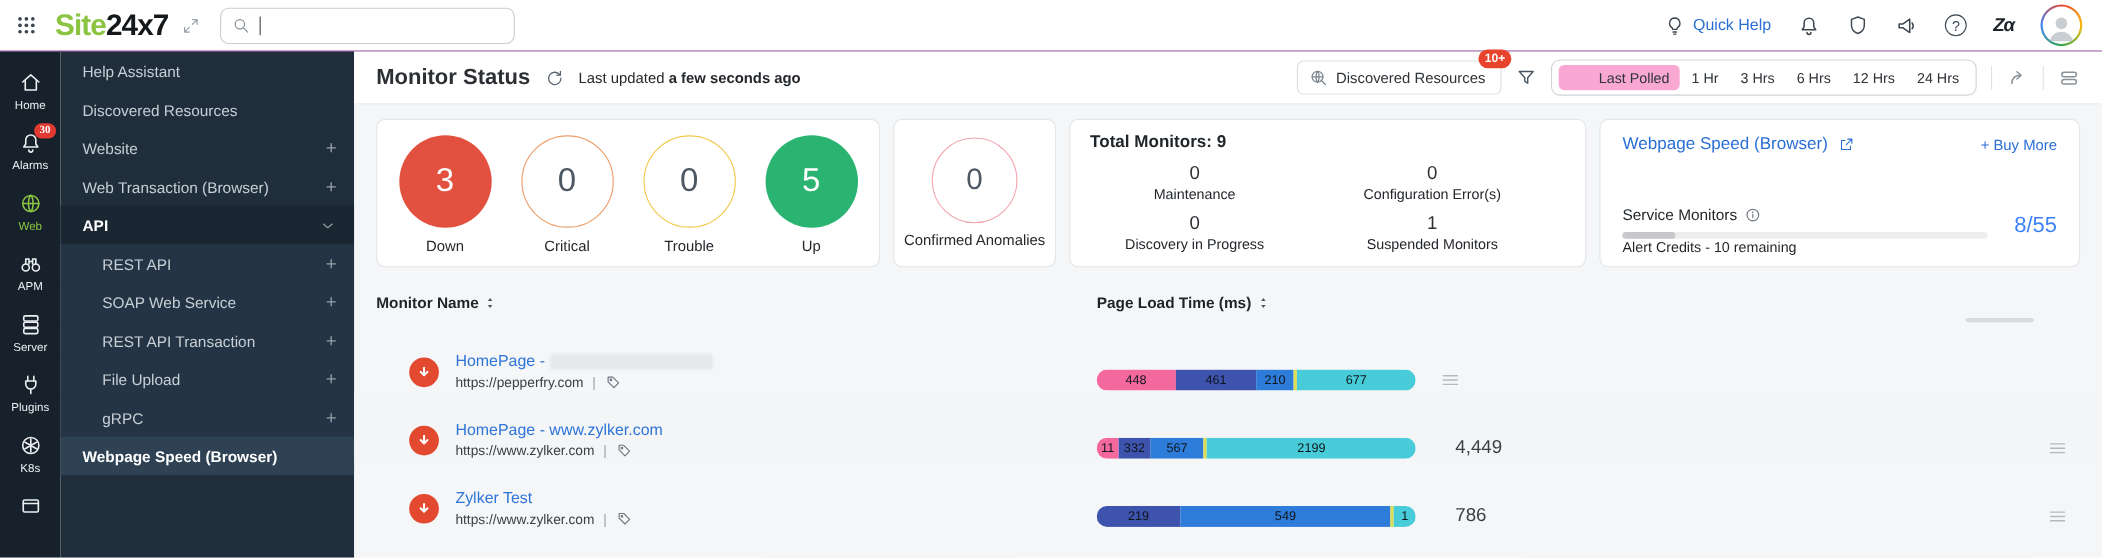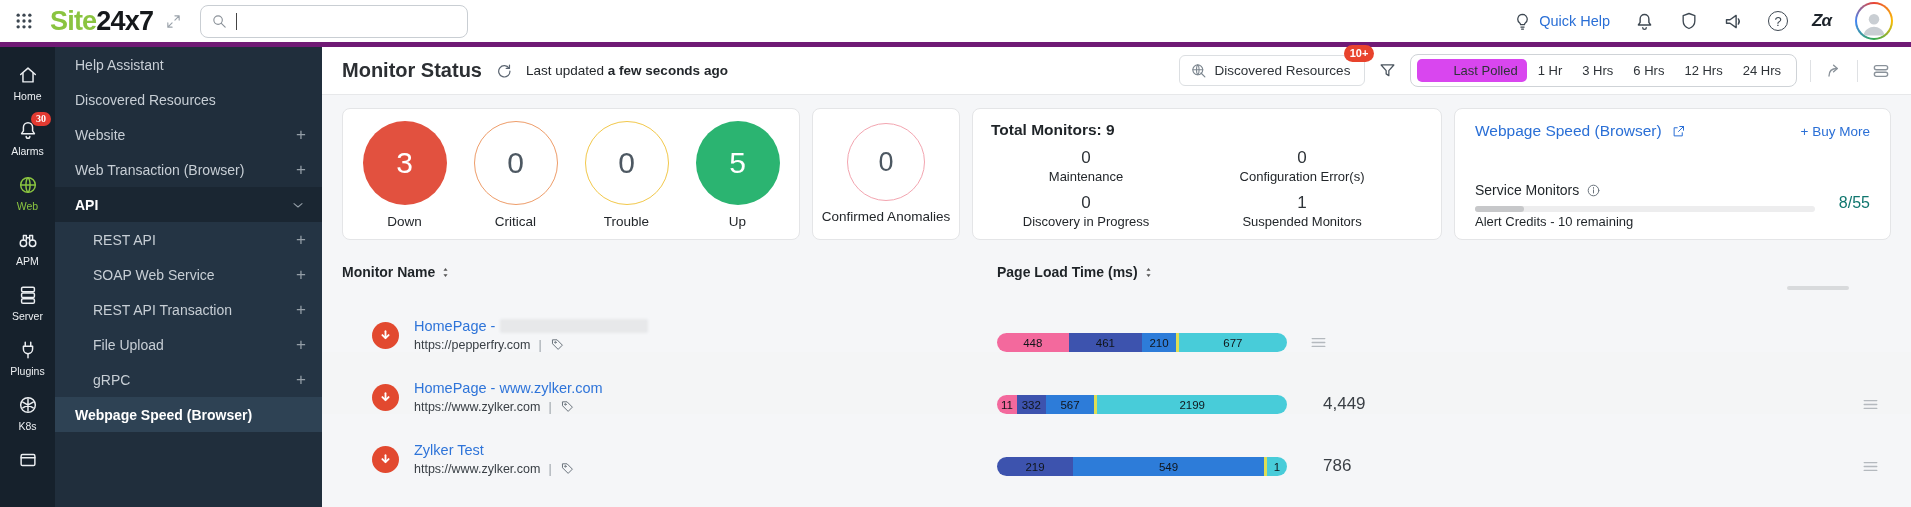--- a/index.html
+++ b/index.html
@@ -8,21 +8,21 @@
     width:1911px; height:507px; overflow:hidden;
     font-family:"Liberation Sans", sans-serif;
     background:#fff; color:#333;
   }
   svg { display:block; }
   .ic { display:inline-flex; align-items:center; justify-content:center; }
   .ic svg { stroke:currentColor; fill:none; stroke-width:1.6; stroke-linecap:round; stroke-linejoin:round; }
   .ic.fill svg { fill:currentColor; stroke:none; }
 
   
-  .topbar { height:47px; background:#fff; border-bottom:5px solid #701a75;
+  .topbar { height:47px; background:#fff; border-bottom:1px solid #701a75;
     display:flex; align-items:center; padding:0 18px 0 14px; }
   .grid-icon { color:#3c4650; }
   .logo { margin-left:16px; font-size:27px; font-weight:800; letter-spacing:-0.8px; white-space:nowrap; }
   .logo .g { color:#8ac440; }
   .logo .d { color:#15181b; }
   .expand-icon { margin-left:12px; color:#9aa2aa; }
   .searchbox { margin-left:18px; width:268px; height:33px; border:1px solid #c9ced3; border-radius:8px;
     display:flex; align-items:center; padding:0 10px; gap:8px; color:#8b9299; }
   .searchbox input { border:none; outline:none; flex:1; font-size:14px; font-family:inherit; background:transparent; }
   .caret { width:1px; height:17px; background:#444; }
@@ -66,21 +66,21 @@
   .hdr-right { margin-left:auto; display:flex; align-items:center; gap:13px; }
   .dr-btn { position:relative; display:flex; align-items:center; gap:8px; border:1px solid #dcdfe2;
     background:#fff; border-radius:6px; padding:6px 14px 6px 10px; font-size:13.5px; color:#2e3338; cursor:pointer; }
   .dr-btn .ic { color:#7c868f; }
   .dr-badge { position:absolute; top:-11px; right:-10px; background:#e8432c; color:#fff; font-size:11px;
     font-weight:700; border-radius:10px; padding:3px 6px; line-height:11px; }
   .funnel { color:#4a545e; cursor:pointer; }
   .seg { display:flex; align-items:center; gap:2px; border:1px solid #cfd3d7; border-radius:8px;
     padding:4px 6px; font-size:13px; color:#2e3338; background:#fff; }
   .seg-item { padding:4px 9px; border-radius:5px; cursor:pointer; white-space:nowrap; }
-  .seg-item.selected { background:#d946ef;padding-left:36px; }
+  .seg-item.selected { background:#f9a8d4;padding-left:36px; }
   .vdiv { width:1px; height:22px; background:#dfe1e4; }
   .hdr-ic { color:#8a929a; cursor:pointer; }
 
   
   .cards { display:flex; gap:12px; padding:13px 20px 12px; flex:none; }
   .card { background:#fff; border:1px solid #e4e5e7; border-radius:8px; }
   .card-statuses { width:458px; display:flex; align-items:center; justify-content:space-around; padding:12px 6px 9px; }
   .status { display:flex; flex-direction:column; align-items:center; gap:9px; cursor:pointer; }
   .circle { width:84px; height:84px; border-radius:50%; display:flex; align-items:center; justify-content:center;
     font-size:30px; color:#4d5862; }
@@ -95,21 +95,21 @@
   .card-plan { flex:1; padding:13px 20px 10px; display:flex; flex-direction:column; }
   .plan-top { display:flex; align-items:center; }
   .plan-title { display:flex; align-items:center; gap:9px; color:#2a6fd6; font-size:15.5px; cursor:pointer; }
   .buy-more { margin-left:auto; color:#2a6fd6; font-size:13.5px; cursor:pointer; }
   .plan-mid { display:flex; align-items:flex-end; gap:24px; margin-top:14px; }
   .plan-left { flex:1; }
   .adv-label { display:flex; align-items:center; gap:7px; font-size:14px; color:#1f2428; }
   .adv-label .ic { color:#6b747d; }
   .progress { margin-top:8px; height:6px; background:#ededee; border-radius:3px; width:100%; }
   .progress-fill { height:100%; background:#c7c8ca; border-radius:3px; }
-  .usage { font-size:16px; color:#0f766e; padding-bottom:0px;margin-top:40px; }
+  .usage { font-size:20px; color:#3b82f6; padding-bottom:0px;margin-top:40px; }
   .credits { margin-top:auto; font-size:13px; color:#1f2428; }
 
   
   .table-wrap { padding:4px 20px 0; flex:1; display:flex; flex-direction:column; min-height:0; }
   .thead { display:flex; align-items:center; padding:8px 0 2px; font-size:14px; font-weight:700; color:#1f2428; }
   .th-name { width:655px; display:flex; align-items:center; gap:5px; }
   .th-plt  { flex:1; display:flex; align-items:center; gap:5px; }
   .sort { color:#555; }
   .scroll-thumb { width:62px; height:4px; border-radius:2px; background:#d8dadc; margin:4px 42px 0 auto; }
   .trow { display:flex; align-items:flex-end; height:62px; }

